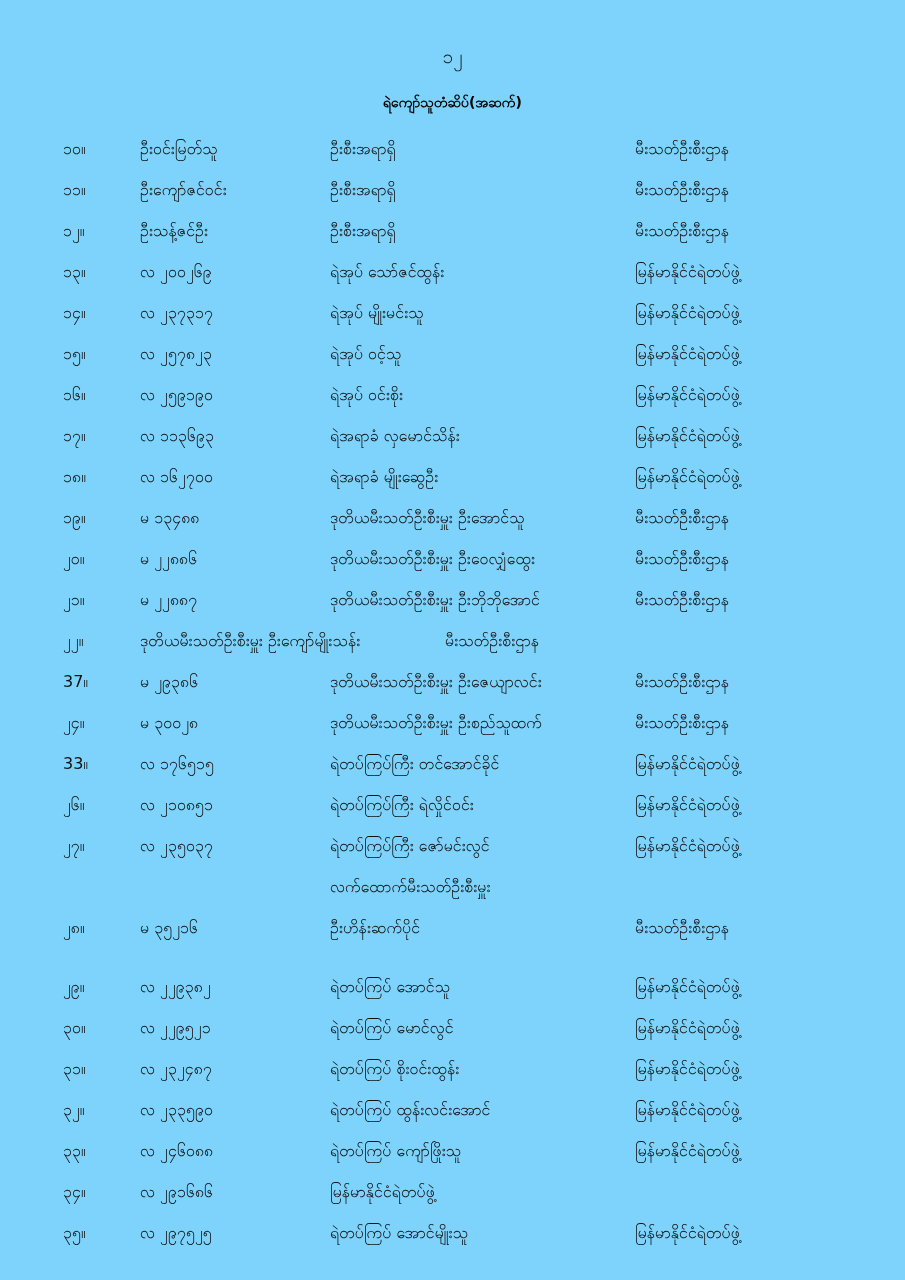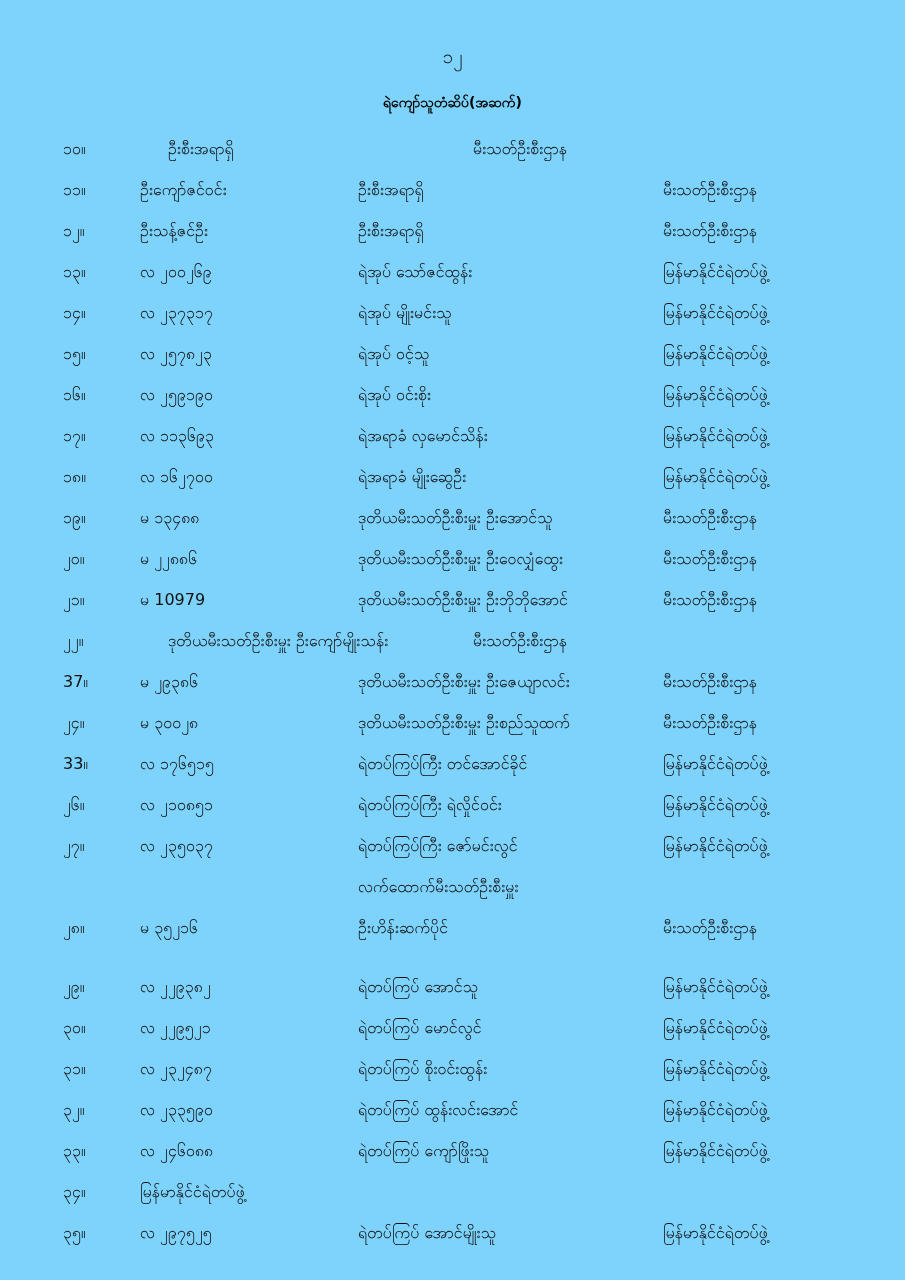--- a/index.html
+++ b/index.html
@@ -45,34 +45,35 @@
     font-size: 16px;
     line-height: 30px;
     color: #101010;
   }
   .row.two-line {
     margin-bottom: 29px;
   }
   .cell { white-space: nowrap; }
   .cell.no   { width: 77px;  flex: 0 0 auto; }
   .cell.id   { width: 190px; flex: 0 0 auto; }
-  .cell.desc { width: 305px; flex: 0 0 auto; white-space: normal; margin-left: 28px; }
+  .cell.desc { width: 305px; flex: 0 0 auto; white-space: normal; }
   .cell.desc .line1, .cell.desc .line2 { white-space: nowrap; }
   .cell.desc .line2 { margin-top: 11px; }
   .cell.org  { flex: 1 1 auto; }
 </style>
 </head>
 <body>
 
 <div class="page">
   <div class="page-number">၁၂</div>
   <div class="page-title">ရဲကျော်သူတံဆိပ်(အဆက်)</div>
   <div class="roster" id="roster">
       <div class="row">
     <div class="cell no">၁၀။</div>
+    <div class="cell id">ဦးဝင်းမြတ်သူ</div>
     <div class="cell desc">
       <div class="line1">ဦးစီးအရာရှိ</div>
 
     </div>
     <div class="cell org">မီးသတ်ဦးစီးဌာန</div>
   </div>
       <div class="row">
     <div class="cell no">၁၁။</div>
     <div class="cell id">ဦးကျော်ဇင်ဝင်း</div>
     <div class="cell desc">
@@ -157,21 +158,21 @@
     <div class="cell no">၂၀။</div>
     <div class="cell id">မ ၂၂၈၈၆</div>
     <div class="cell desc">
       <div class="line1">ဒုတိယမီးသတ်ဦးစီးမှူး ဦးဝေလျှံထွေး</div>
 
     </div>
     <div class="cell org">မီးသတ်ဦးစီးဌာန</div>
   </div>
       <div class="row">
     <div class="cell no">၂၁။</div>
-    <div class="cell id">မ 10979</div>
+    <div class="cell id">မ ၂၂၈၈၇</div>
     <div class="cell desc">
       <div class="line1">ဒုတိယမီးသတ်ဦးစီးမှူး ဦးဘိုဘိုအောင်</div>
 
     </div>
     <div class="cell org">မီးသတ်ဦးစီးဌာန</div>
   </div>
       <div class="row">
     <div class="cell no">၂၂။</div>
     <div class="cell desc">
       <div class="line1">ဒုတိယမီးသတ်ဦးစီးမှူး ဦးကျော်မျိုးသန်း</div>
@@ -273,20 +274,21 @@
     <div class="cell no">၃၃။</div>
     <div class="cell id">လ ၂၄၆၀၈၈</div>
     <div class="cell desc">
       <div class="line1">ရဲတပ်ကြပ် ကျော်ဖြိုးသူ</div>
 
     </div>
     <div class="cell org">မြန်မာနိုင်ငံရဲတပ်ဖွဲ့</div>
   </div>
       <div class="row">
     <div class="cell no">၃၄။</div>
+    <div class="cell id">လ ၂၉၁၆၈၆</div>
     <div class="cell org">မြန်မာနိုင်ငံရဲတပ်ဖွဲ့</div>
   </div>
       <div class="row">
     <div class="cell no">၃၅။</div>
     <div class="cell id">လ ၂၉၇၅၂၅</div>
     <div class="cell desc">
       <div class="line1">ရဲတပ်ကြပ် အောင်မျိုးသူ</div>
 
     </div>
     <div class="cell org">မြန်မာနိုင်ငံရဲတပ်ဖွဲ့</div>

